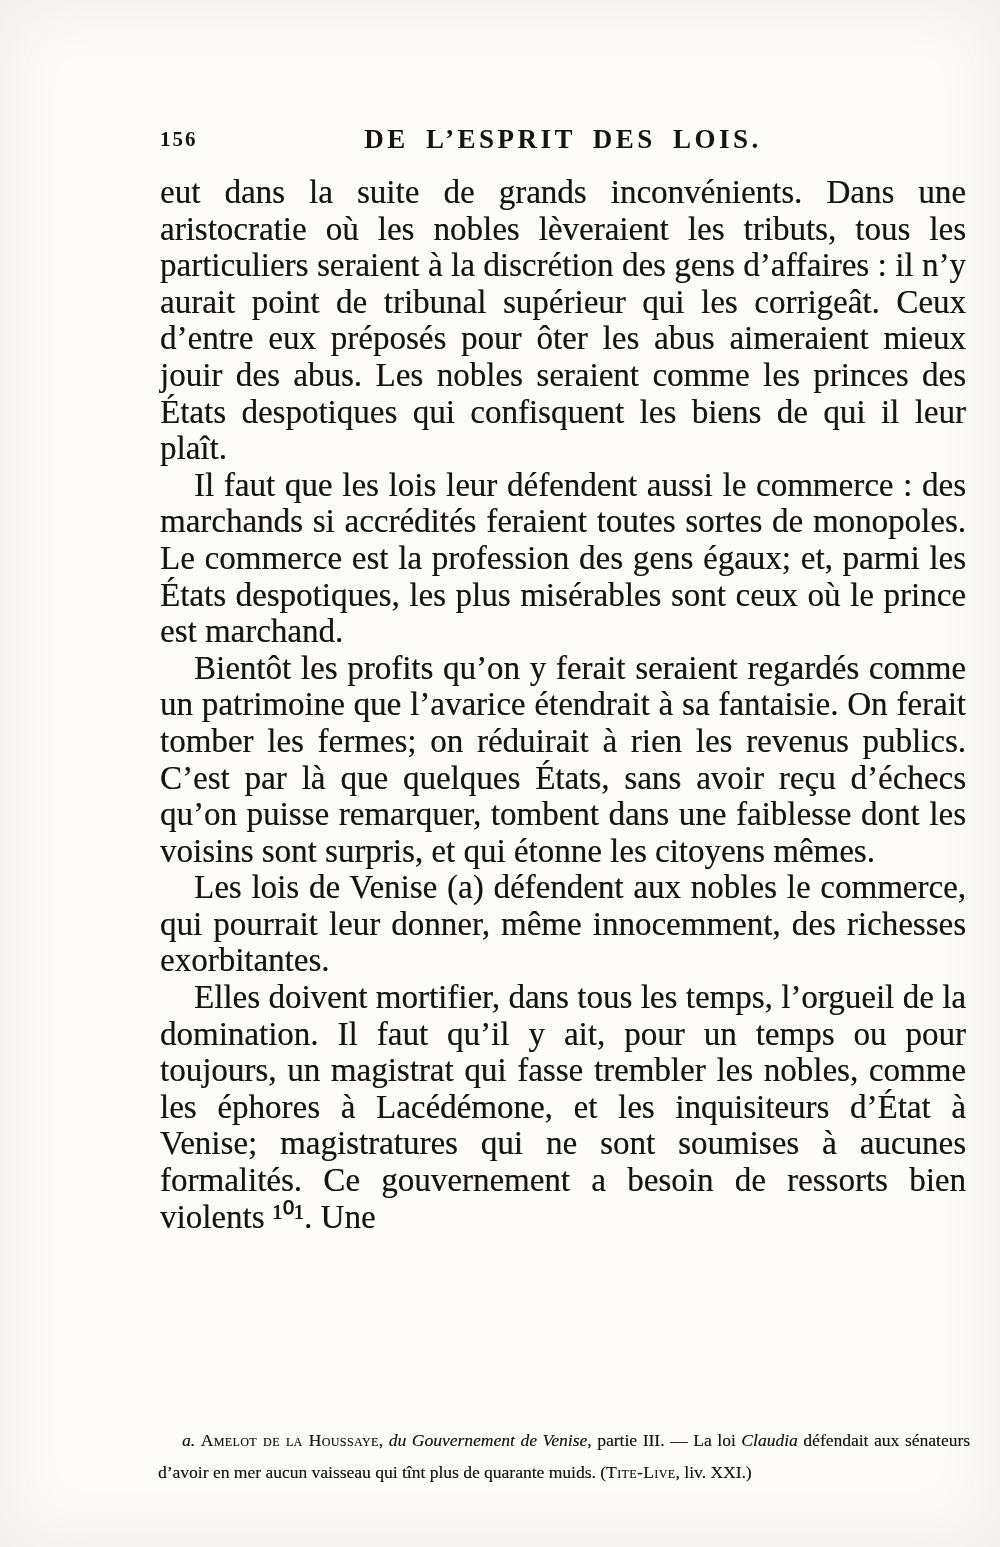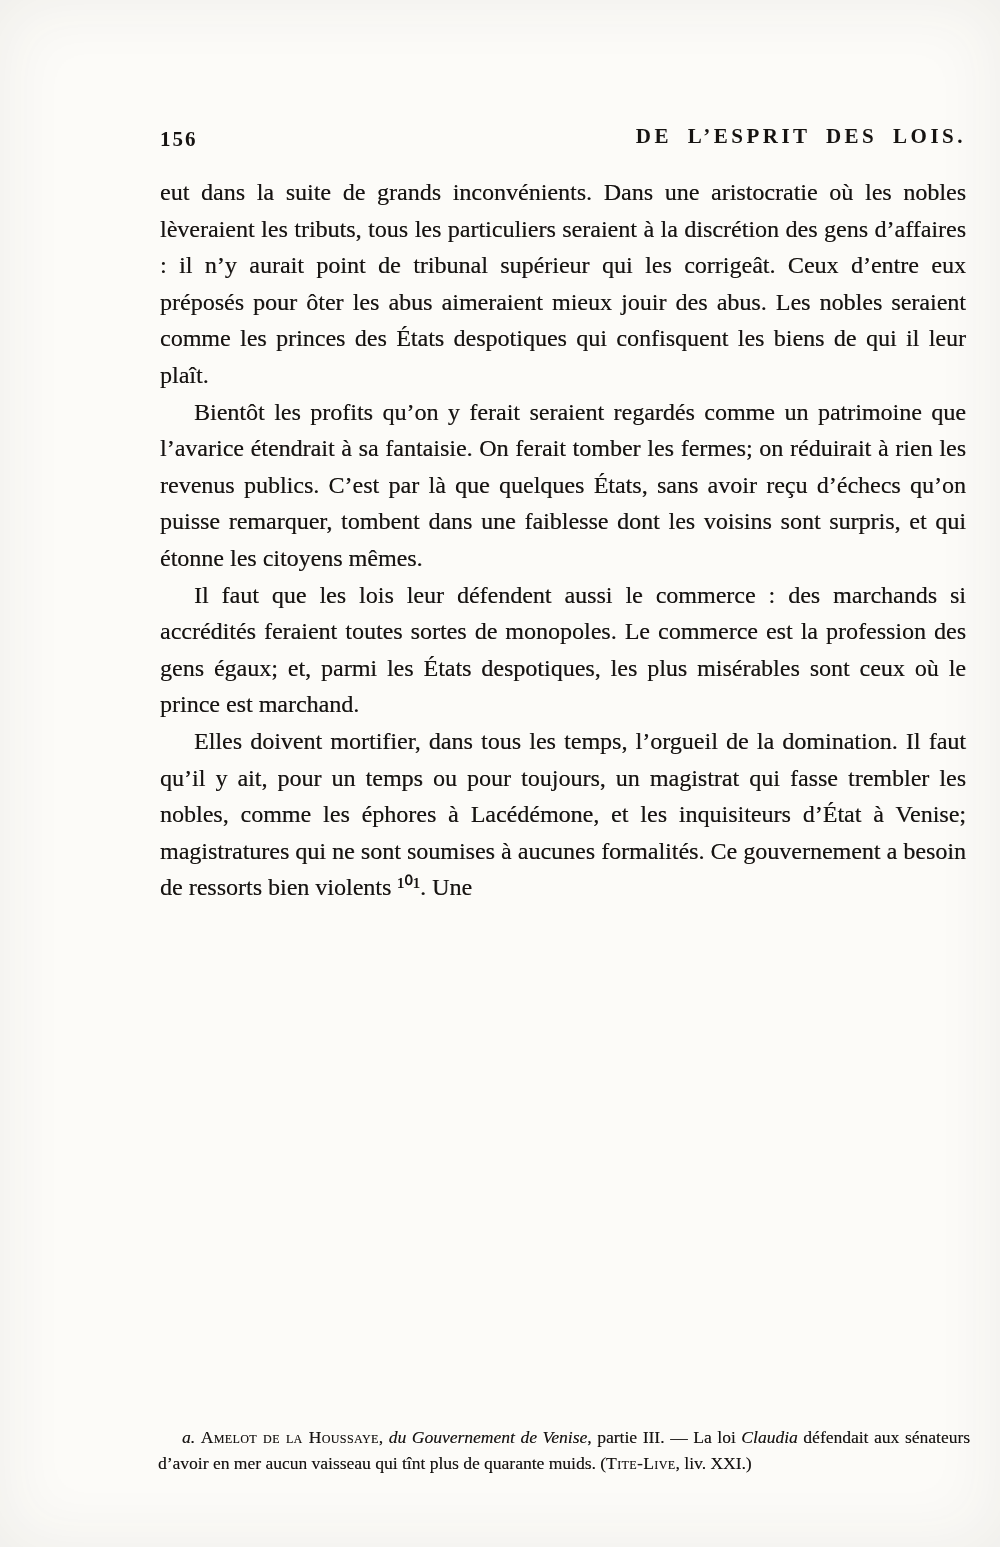--- a/index.html
+++ b/index.html
@@ -28,66 +28,67 @@
   .pagenum {
     position: absolute;
     left: 0;
     top: 3px;
     font-size: 21px;
     letter-spacing: 2px;
     font-weight: 600;
   }
   .running-title {
     display: block;
-    text-align: right;
-    font-size: 21px;
+    text-align: center;
+    font-size: 27px;
     font-weight: 700;
     letter-spacing: 3.5px;
     word-spacing: 7px;
   }
   .body-text {
     position: absolute;
     top: 174px;
     left: 160px;
     width: 806px;
-    font-size: 24px;
+    font-size: 33px;
     line-height: 36.6px;
     text-align: justify;
     text-shadow: 0.3px 0.2px 0 rgba(22,19,17,0.55);
   }
   .para { margin: 0; }
   .para.indent { text-indent: 34px; }
   .footnote {
     position: absolute;
     top: 1424px;
     left: 158px;
     width: 812px;
     margin: 0;
     font-size: 17.5px;
-    line-height: 26px;
+    line-height: 32px;
     text-align: justify;
     text-indent: 24px;
     text-shadow: 0.2px 0.15px 0 rgba(22,19,17,0.5);
   }
   .fn-italic { font-style: italic; }
   .fn-smallcaps { font-variant: small-caps; letter-spacing: 0.4px; }
   .fn-normal { font-style: normal; }
 </style>
 </head>
 <body>
 
 <div class="page" style="background: rgb(252, 251, 248); color: rgb(22, 19, 17);">
 
   <div class="header">
     <span class="pagenum">156</span>
     <span class="running-title">DE L’ESPRIT DES LOIS.</span>
   </div>
 
   <div class="body-text">
       <p class="para">eut dans la suite de grands inconvénients. Dans une aristocratie où les nobles lèveraient les tributs, tous les particuliers seraient à la discrétion des gens d’affaires : il n’y aurait point de tribunal supérieur qui les corrigeât. Ceux d’entre eux préposés pour ôter les abus aimeraient mieux jouir des abus. Les nobles seraient comme les princes des États despotiques qui confisquent les biens de qui il leur plaît.</p>
+      <p class="para indent">Il faut que les lois leur défendent aussi le commerce : des marchands si accrédités feraient toutes sortes de monopoles. Le commerce est la profession des gens égaux; et, parmi les États despotiques, les plus misérables sont ceux où le prince est marchand.</p>
       <p class="para indent">Bientôt les profits qu’on y ferait seraient regardés comme un patrimoine que l’avarice étendrait à sa fantaisie. On ferait tomber les fermes; on réduirait à rien les revenus publics. C’est par là que quelques États, sans avoir reçu d’échecs qu’on puisse remarquer, tombent dans une faiblesse dont les voisins sont surpris, et qui étonne les citoyens mêmes.</p>
-      <p class="para indent">Il faut que les lois leur défendent aussi le commerce : des marchands si accrédités feraient toutes sortes de monopoles. Le commerce est la profession des gens égaux; et, parmi les États despotiques, les plus misérables sont ceux où le prince est marchand.</p>
+      <p class="para indent">Les lois de Venise (a) défendent aux nobles le commerce, qui pourrait leur donner, même innocemment, des richesses exorbitantes.</p>
       <p class="para indent">Elles doivent mortifier, dans tous les temps, l’orgueil de la domination. Il faut qu’il y ait, pour un temps ou pour toujours, un magistrat qui fasse trembler les nobles, comme les éphores à Lacédémone, et les inquisiteurs d’État à Venise; magistratures qui ne sont soumises à aucunes formalités. Ce gouvernement a besoin de ressorts bien violents ¹⁰¹. Une</p>
     </div>
 
   <p class="footnote"><span class="fn-italic">a. </span><span class="fn-smallcaps">Amelot de la Houssaye</span><span class="fn-normal">, </span><span class="fn-italic">du Gouvernement de Venise</span><span class="fn-normal">, partie III. — La loi </span><span class="fn-italic">Claudia</span><span class="fn-normal"> défendait aux sénateurs d’avoir en mer aucun vaisseau qui tînt plus de quarante muids. (</span><span class="fn-smallcaps">Tite-Live</span><span class="fn-normal">, liv. XXI.)</span></p>
 
 </div>
 
 </body></html>

